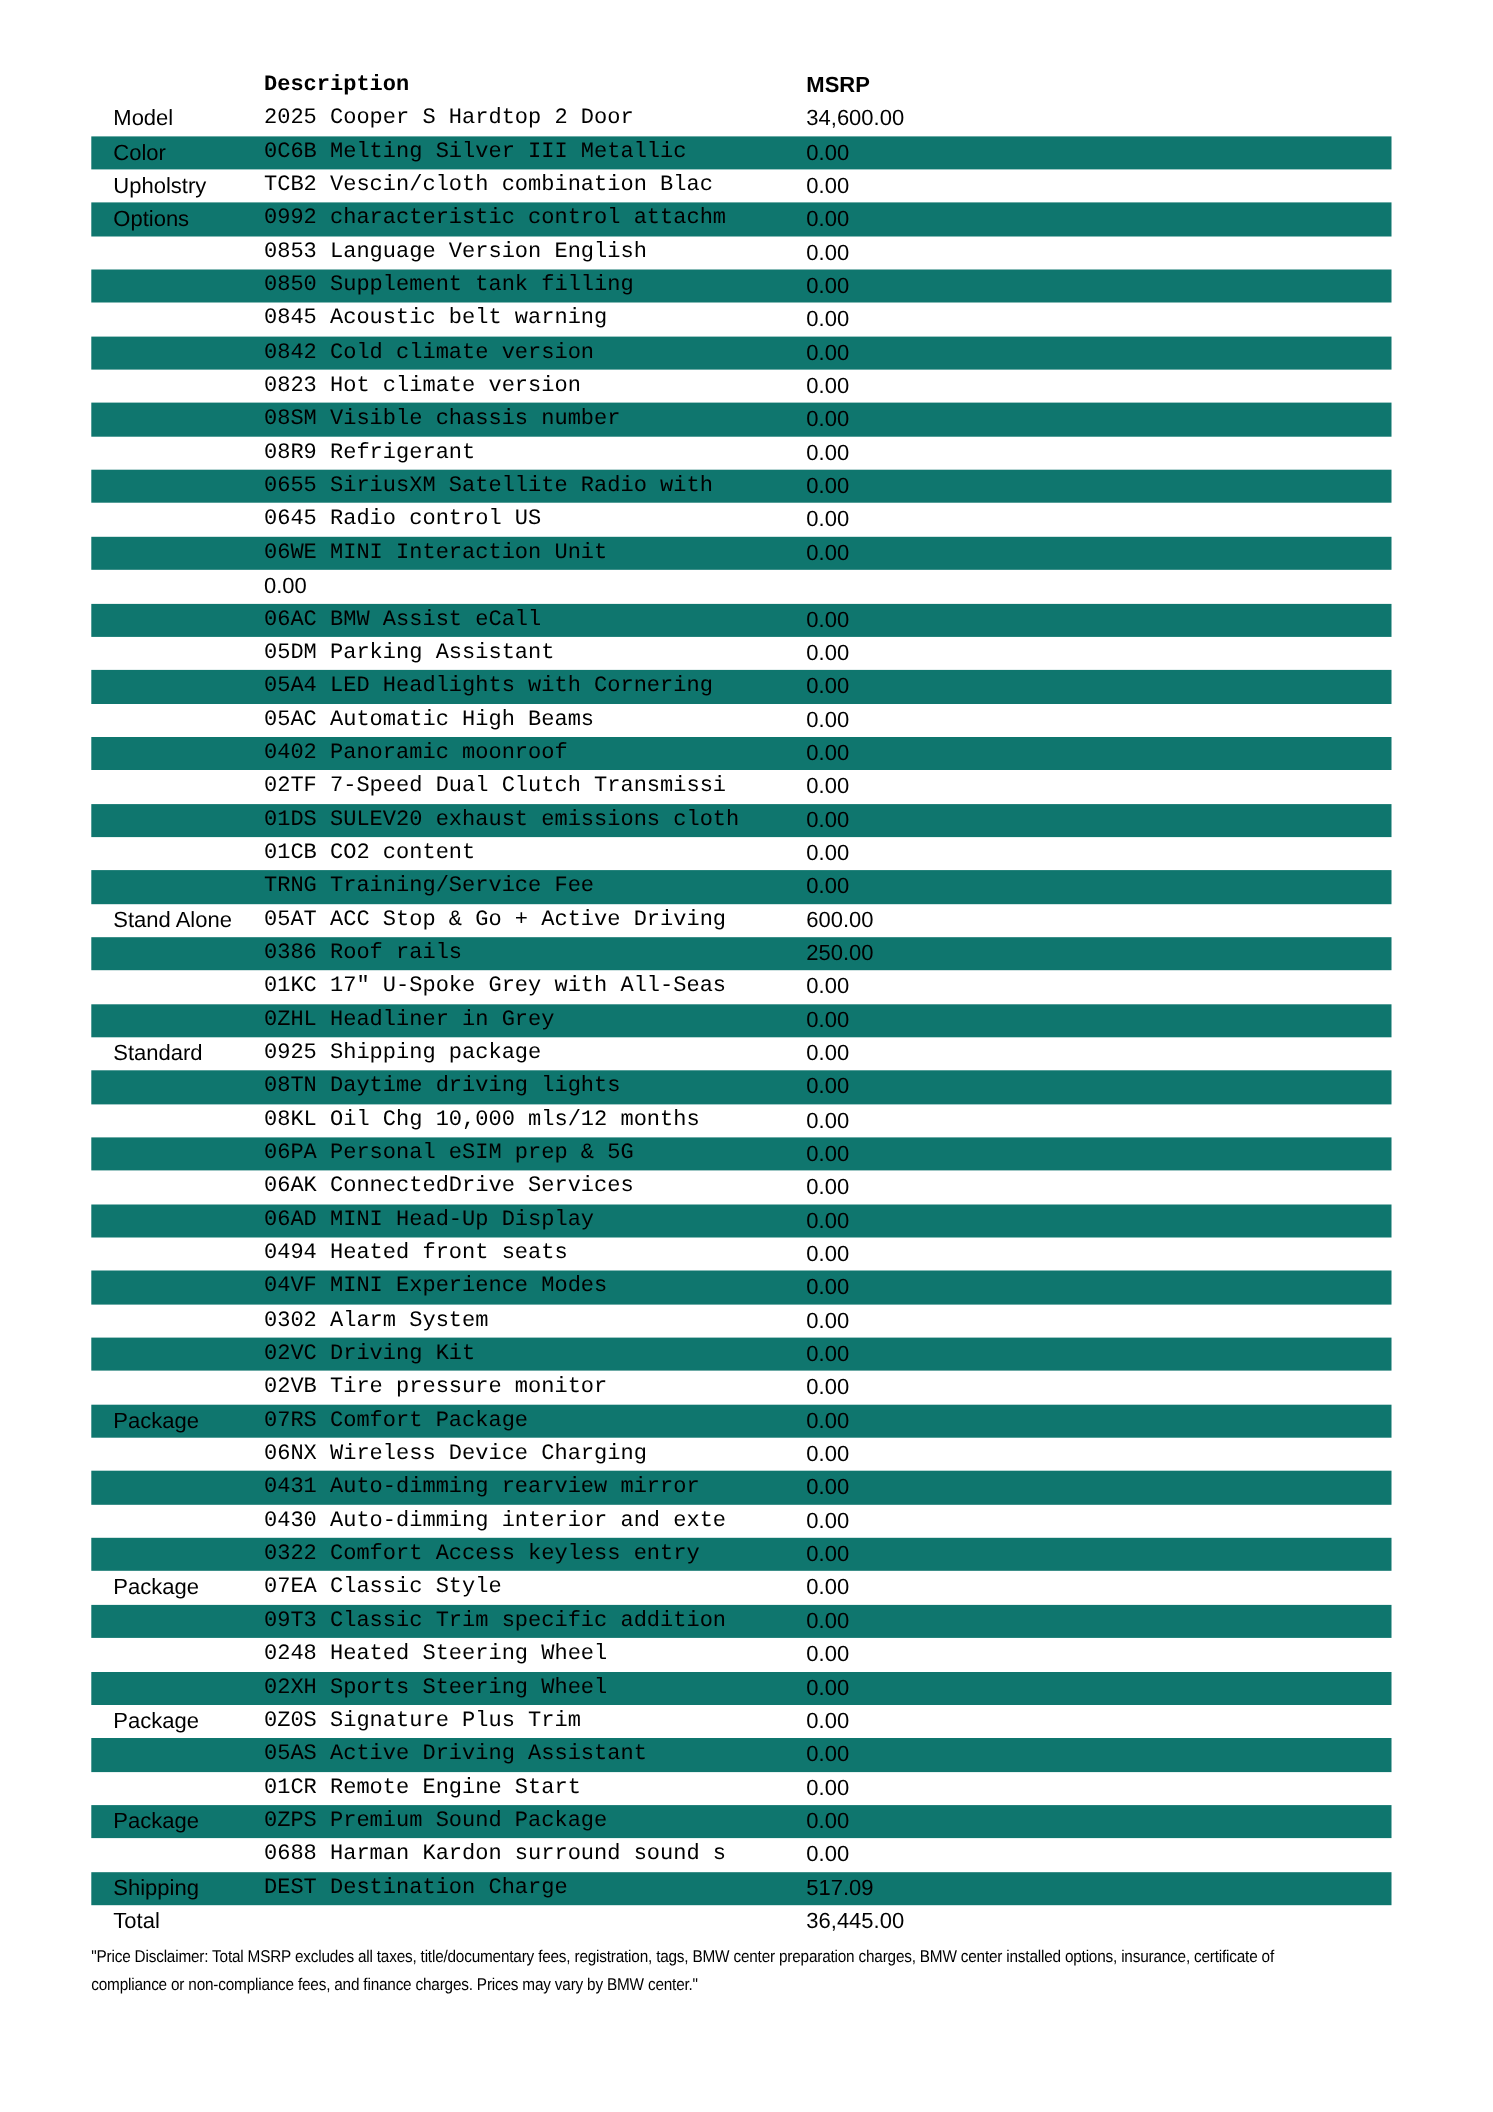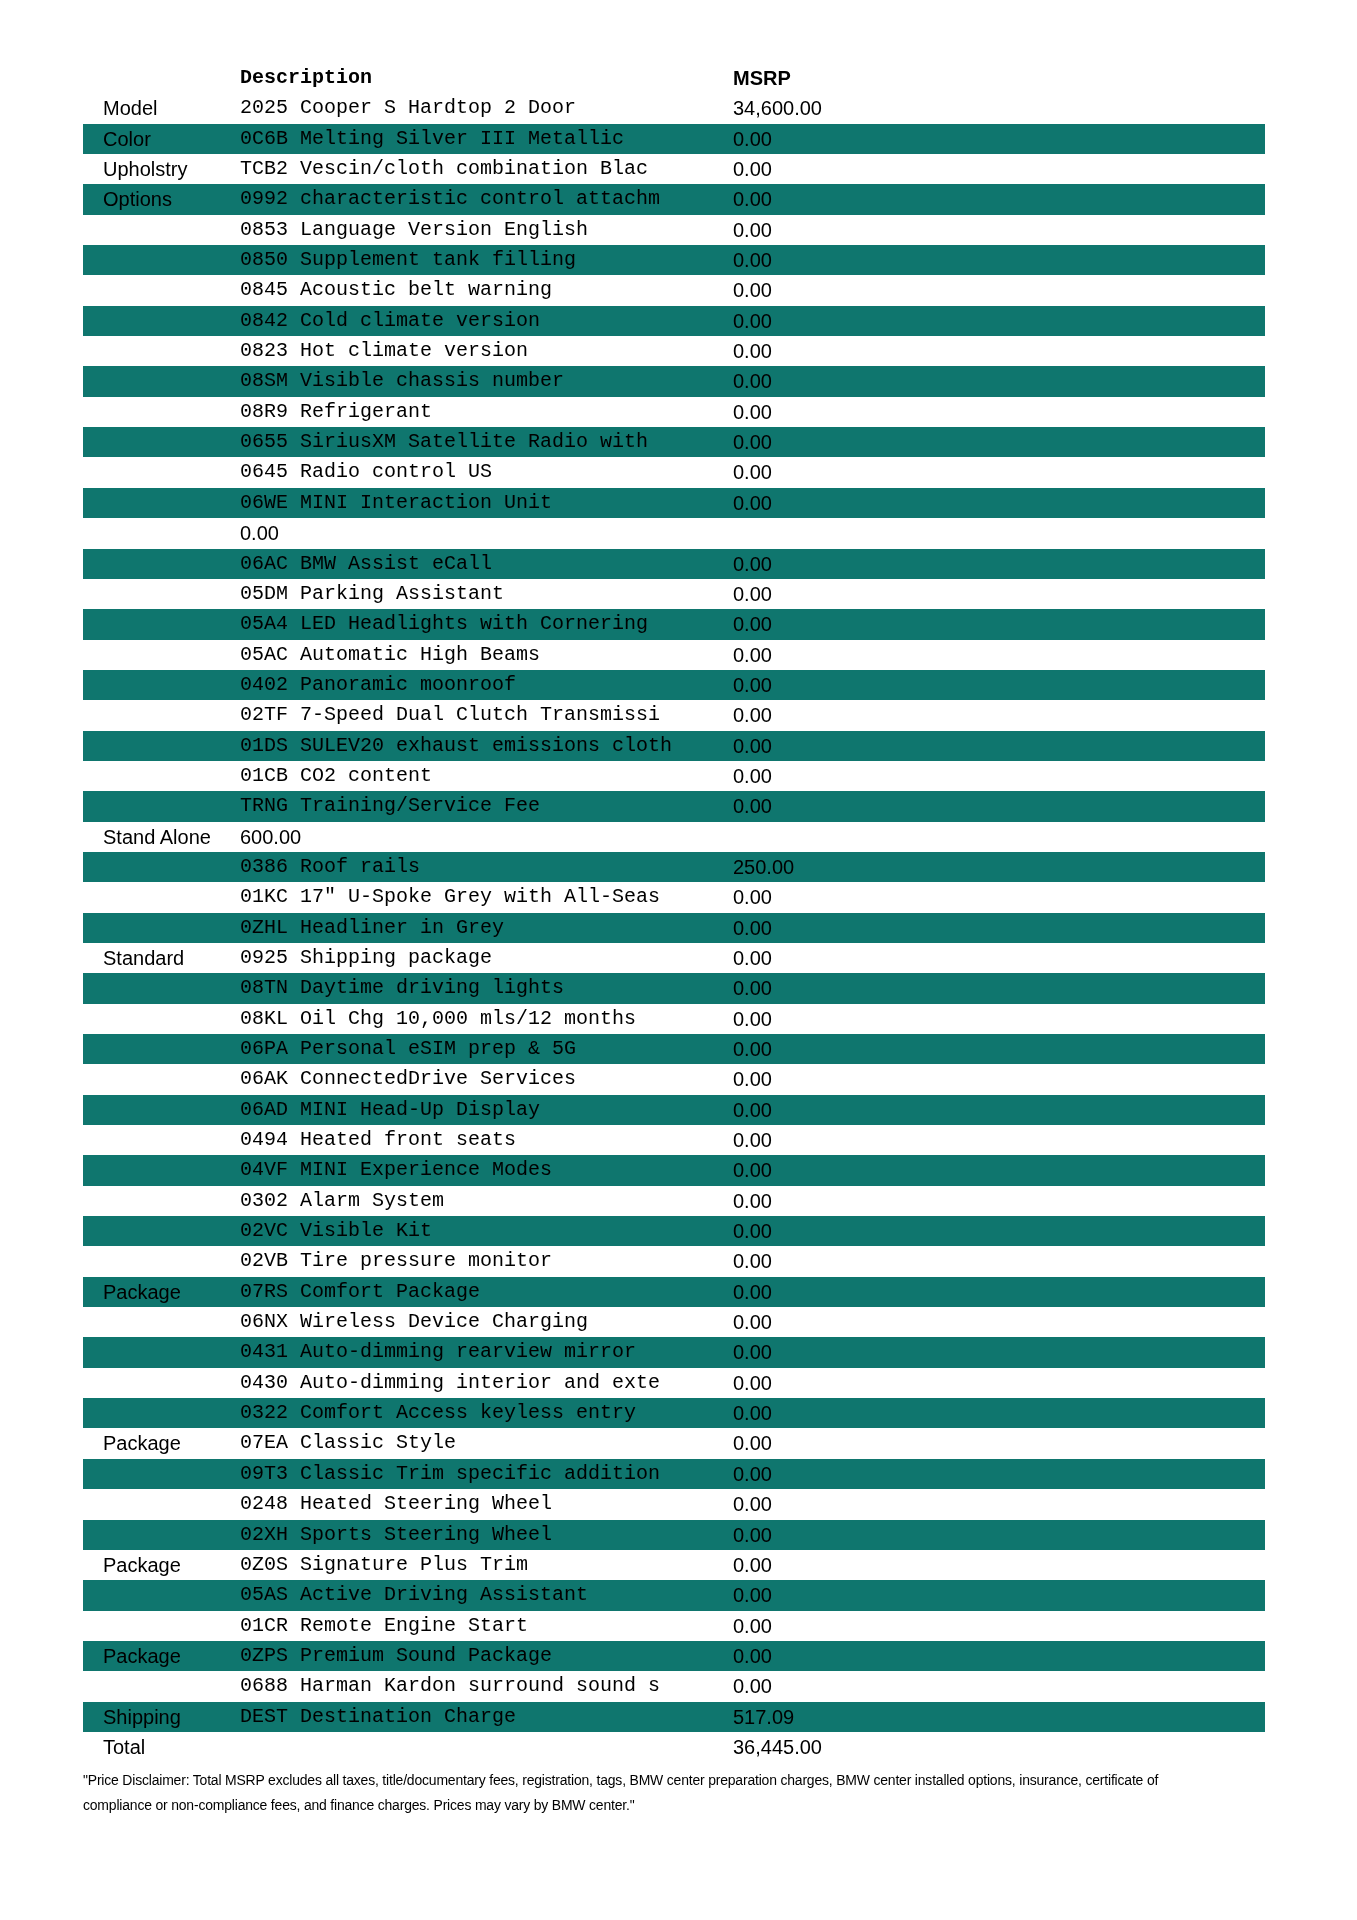--- a/index.html
+++ b/index.html
@@ -215,20 +215,21 @@
   </div>
 
   <div class="row alt">
     <span class="col-label"></span>
     <span class="col-desc">TRNG Training/Service Fee</span>
     <span class="col-msrp">0.00</span>
   </div>
 
   <div class="row">
     <span class="col-label">Stand Alone</span>
+    <span class="col-desc">05AT ACC Stop &amp; Go + Active Driving</span>
     <span class="col-msrp">600.00</span>
   </div>
 
   <div class="row alt">
     <span class="col-label"></span>
     <span class="col-desc">0386 Roof rails</span>
     <span class="col-msrp">250.00</span>
   </div>
 
   <div class="row">
@@ -292,21 +293,21 @@
   </div>
 
   <div class="row">
     <span class="col-label"></span>
     <span class="col-desc">0302 Alarm System</span>
     <span class="col-msrp">0.00</span>
   </div>
 
   <div class="row alt">
     <span class="col-label"></span>
-    <span class="col-desc">02VC Visible Kit</span>
+    <span class="col-desc">02VC Driving Kit</span>
     <span class="col-msrp">0.00</span>
   </div>
 
   <div class="row">
     <span class="col-label"></span>
     <span class="col-desc">02VB Tire pressure monitor</span>
     <span class="col-msrp">0.00</span>
   </div>
 
   <div class="row alt">

